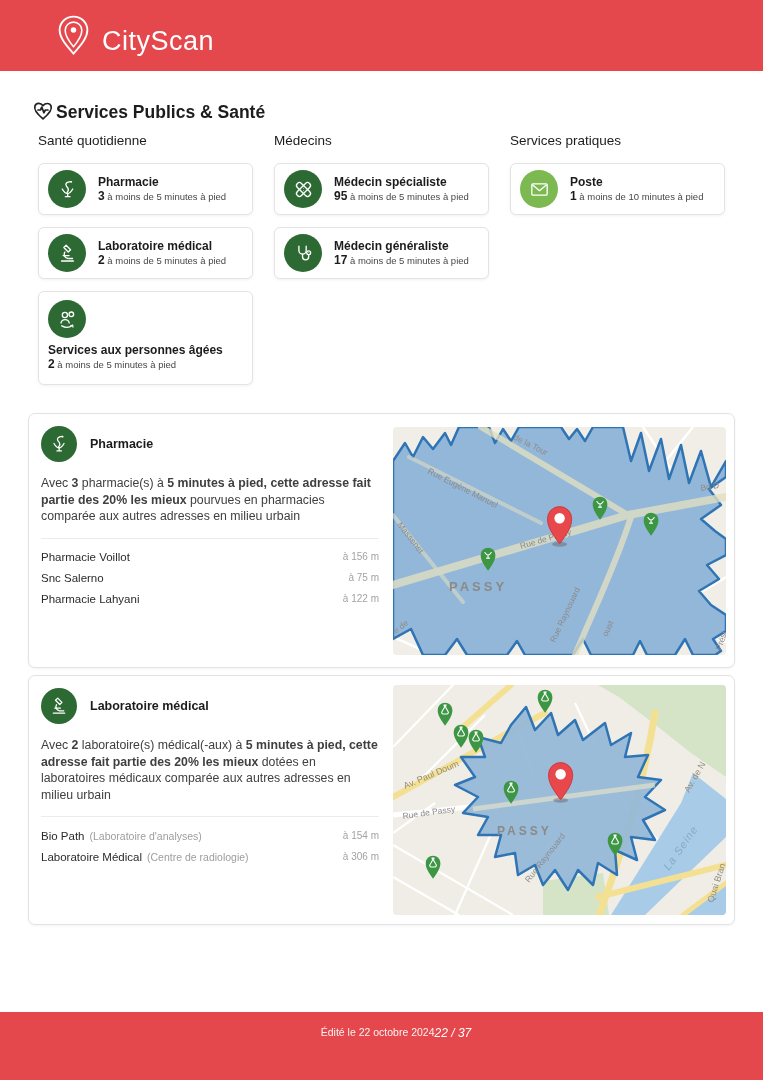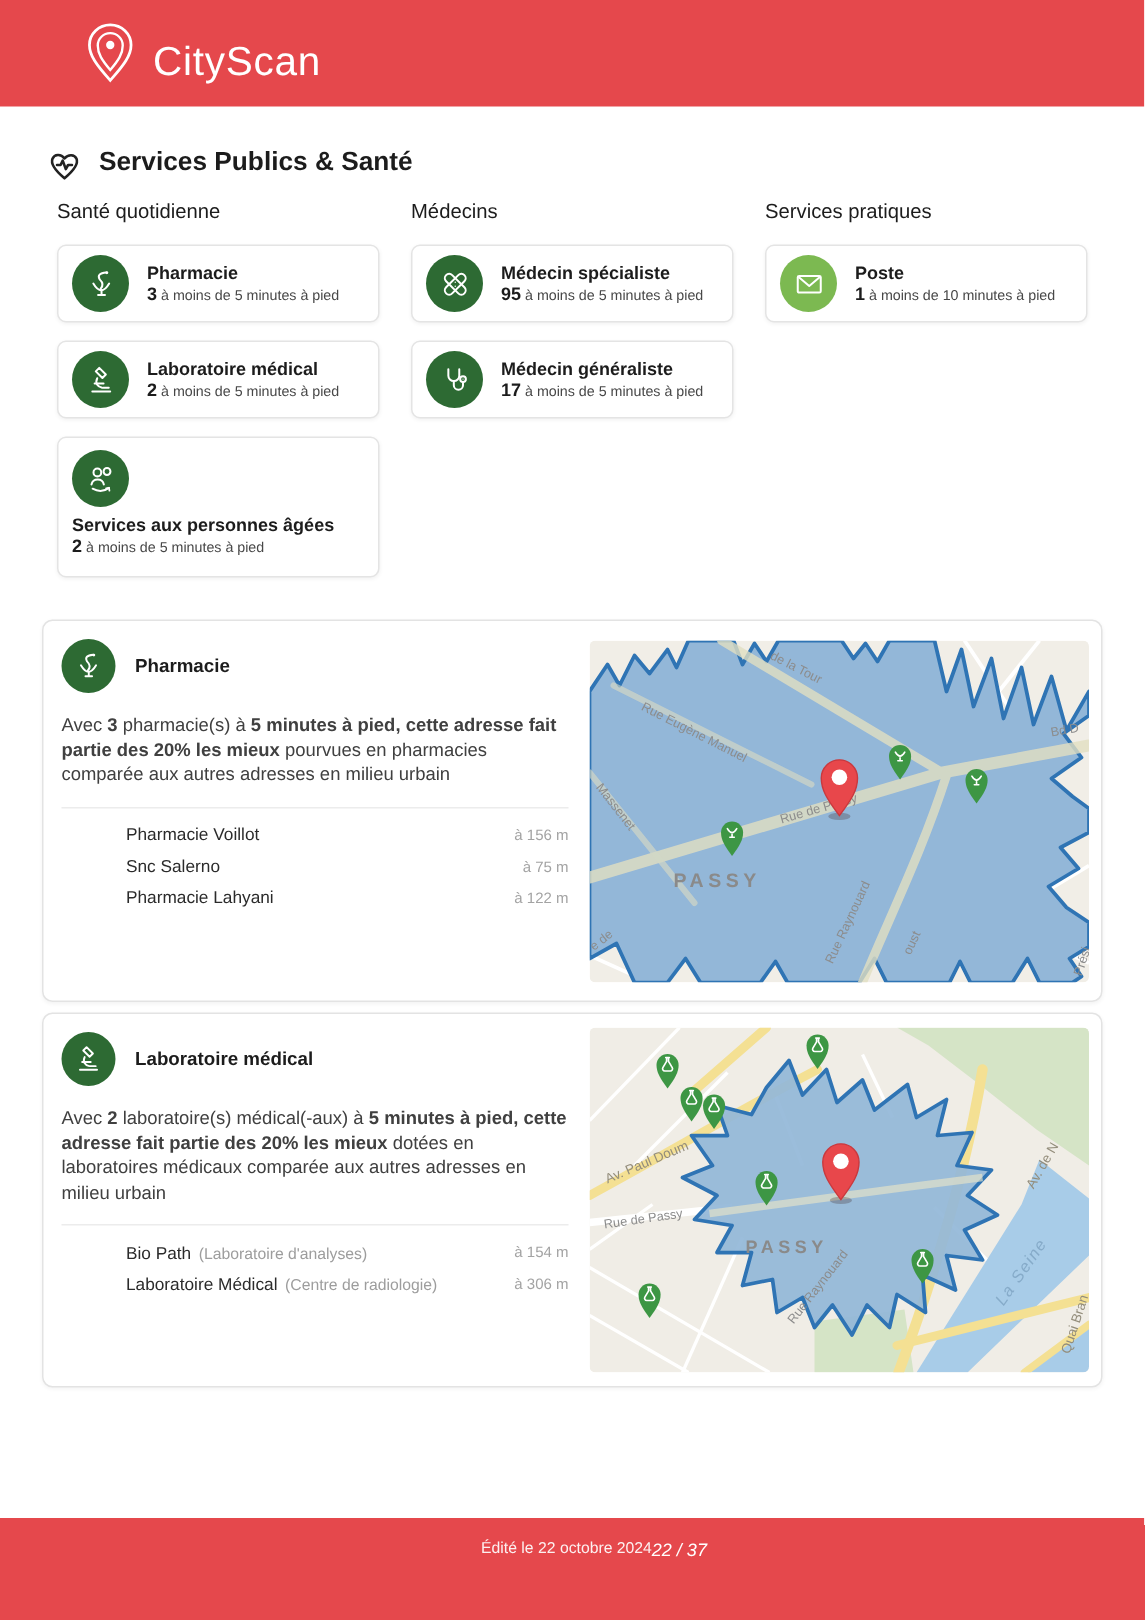--- a/index.html
+++ b/index.html
@@ -7,21 +7,21 @@
   .page{position:relative;width:763px;height:1080px;background:#fff;overflow:hidden;}
 
   
   .hdr{height:71px;background:#E5484C;display:flex;align-items:center;}
   .hdr .logo{display:flex;align-items:flex-end;margin-left:55px;}
   .hdr .logo svg{display:block;}
   .brand{color:#fff;font-size:27px;font-weight:300;letter-spacing:.5px;margin-left:10px;}
   .addr{margin-left:48px;color:rgba(255,255,255,.95);font-size:13.5px;line-height:19px;font-weight:300;}
 
   
-  .sec-title{display:flex;align-items:flex-start;gap:10px;margin:26px 0 0 30px;}
+  .sec-title{display:flex;align-items:flex-end;margin:26px 0 0 30px;}
   .sec-title h1{font-size:17.5px;font-weight:600;color:#1c1c1c;margin:0;}
 
   
   .cols{display:flex;gap:21px;margin:10px 38px 0 38px;}
   .col{width:215px;display:flex;flex-direction:column;gap:12px;}
   .col h2{font-size:13.5px;font-weight:400;color:#1c1c1c;margin:0 0 3px 0;}
   .mini{background:#fff;border:1px solid #E4E4E4;border-radius:6px;box-shadow:0 1px 3px rgba(0,0,0,.06);
         display:flex;align-items:center;height:52px;padding:0 8px 0 9px;box-sizing:border-box;}
   .mini.stacked{display:block;height:94px;padding:8px 9px;}
   .circ{width:38px;height:38px;border-radius:50%;display:flex;align-items:center;justify-content:center;flex:0 0 38px;}
@@ -39,21 +39,21 @@
   .detail.first{margin-top:28px;height:255px;}
   .detail.second{margin-top:7px;height:250px;}
   .d-left{flex:1;padding:12px 14px 0 12px;min-width:0;}
   .d-head{display:flex;align-items:center;gap:13px;}
   .d-head .circ{width:36px;height:36px;flex-basis:36px;}
   .d-head h3{font-size:12.5px;font-weight:700;color:#1c1c1c;margin:0;}
   .d-desc{font-size:12.3px;line-height:16.5px;color:#404040;margin:13px 0 0 0;max-width:352px;}
   .d-desc b{font-weight:700;}
   .d-div{height:1px;background:#ECECEC;margin:13px 0 8px 0;max-width:350px;}
   .rows{max-width:350px;}
-  .prow{display:flex;align-items:center;padding:4.5px 0;margin-left:43px;}
+  .prow{display:flex;align-items:flex-start;padding:4.5px 0;}
   .p-name{font-size:11.5px;color:#2b2b2b;}
   .p-type{font-size:10.5px;color:#9d9d9d;margin-left:5px;}
   .p-dist{margin-left:auto;font-size:10px;color:#A3A3A3;}
   .d-map{flex:0 0 333px;align-self:center;margin:0 8px 0 0;border-radius:4px;overflow:hidden;line-height:0;}
   .detail.first .d-map{margin-top:0;}
 
   
   .ftr{position:absolute;left:0;right:0;bottom:0;height:68px;background:#E5484C;
        display:flex;align-items:flex-start;justify-content:center;
        padding:14px 28px 0 57px;box-sizing:border-box;color:#fff;}

